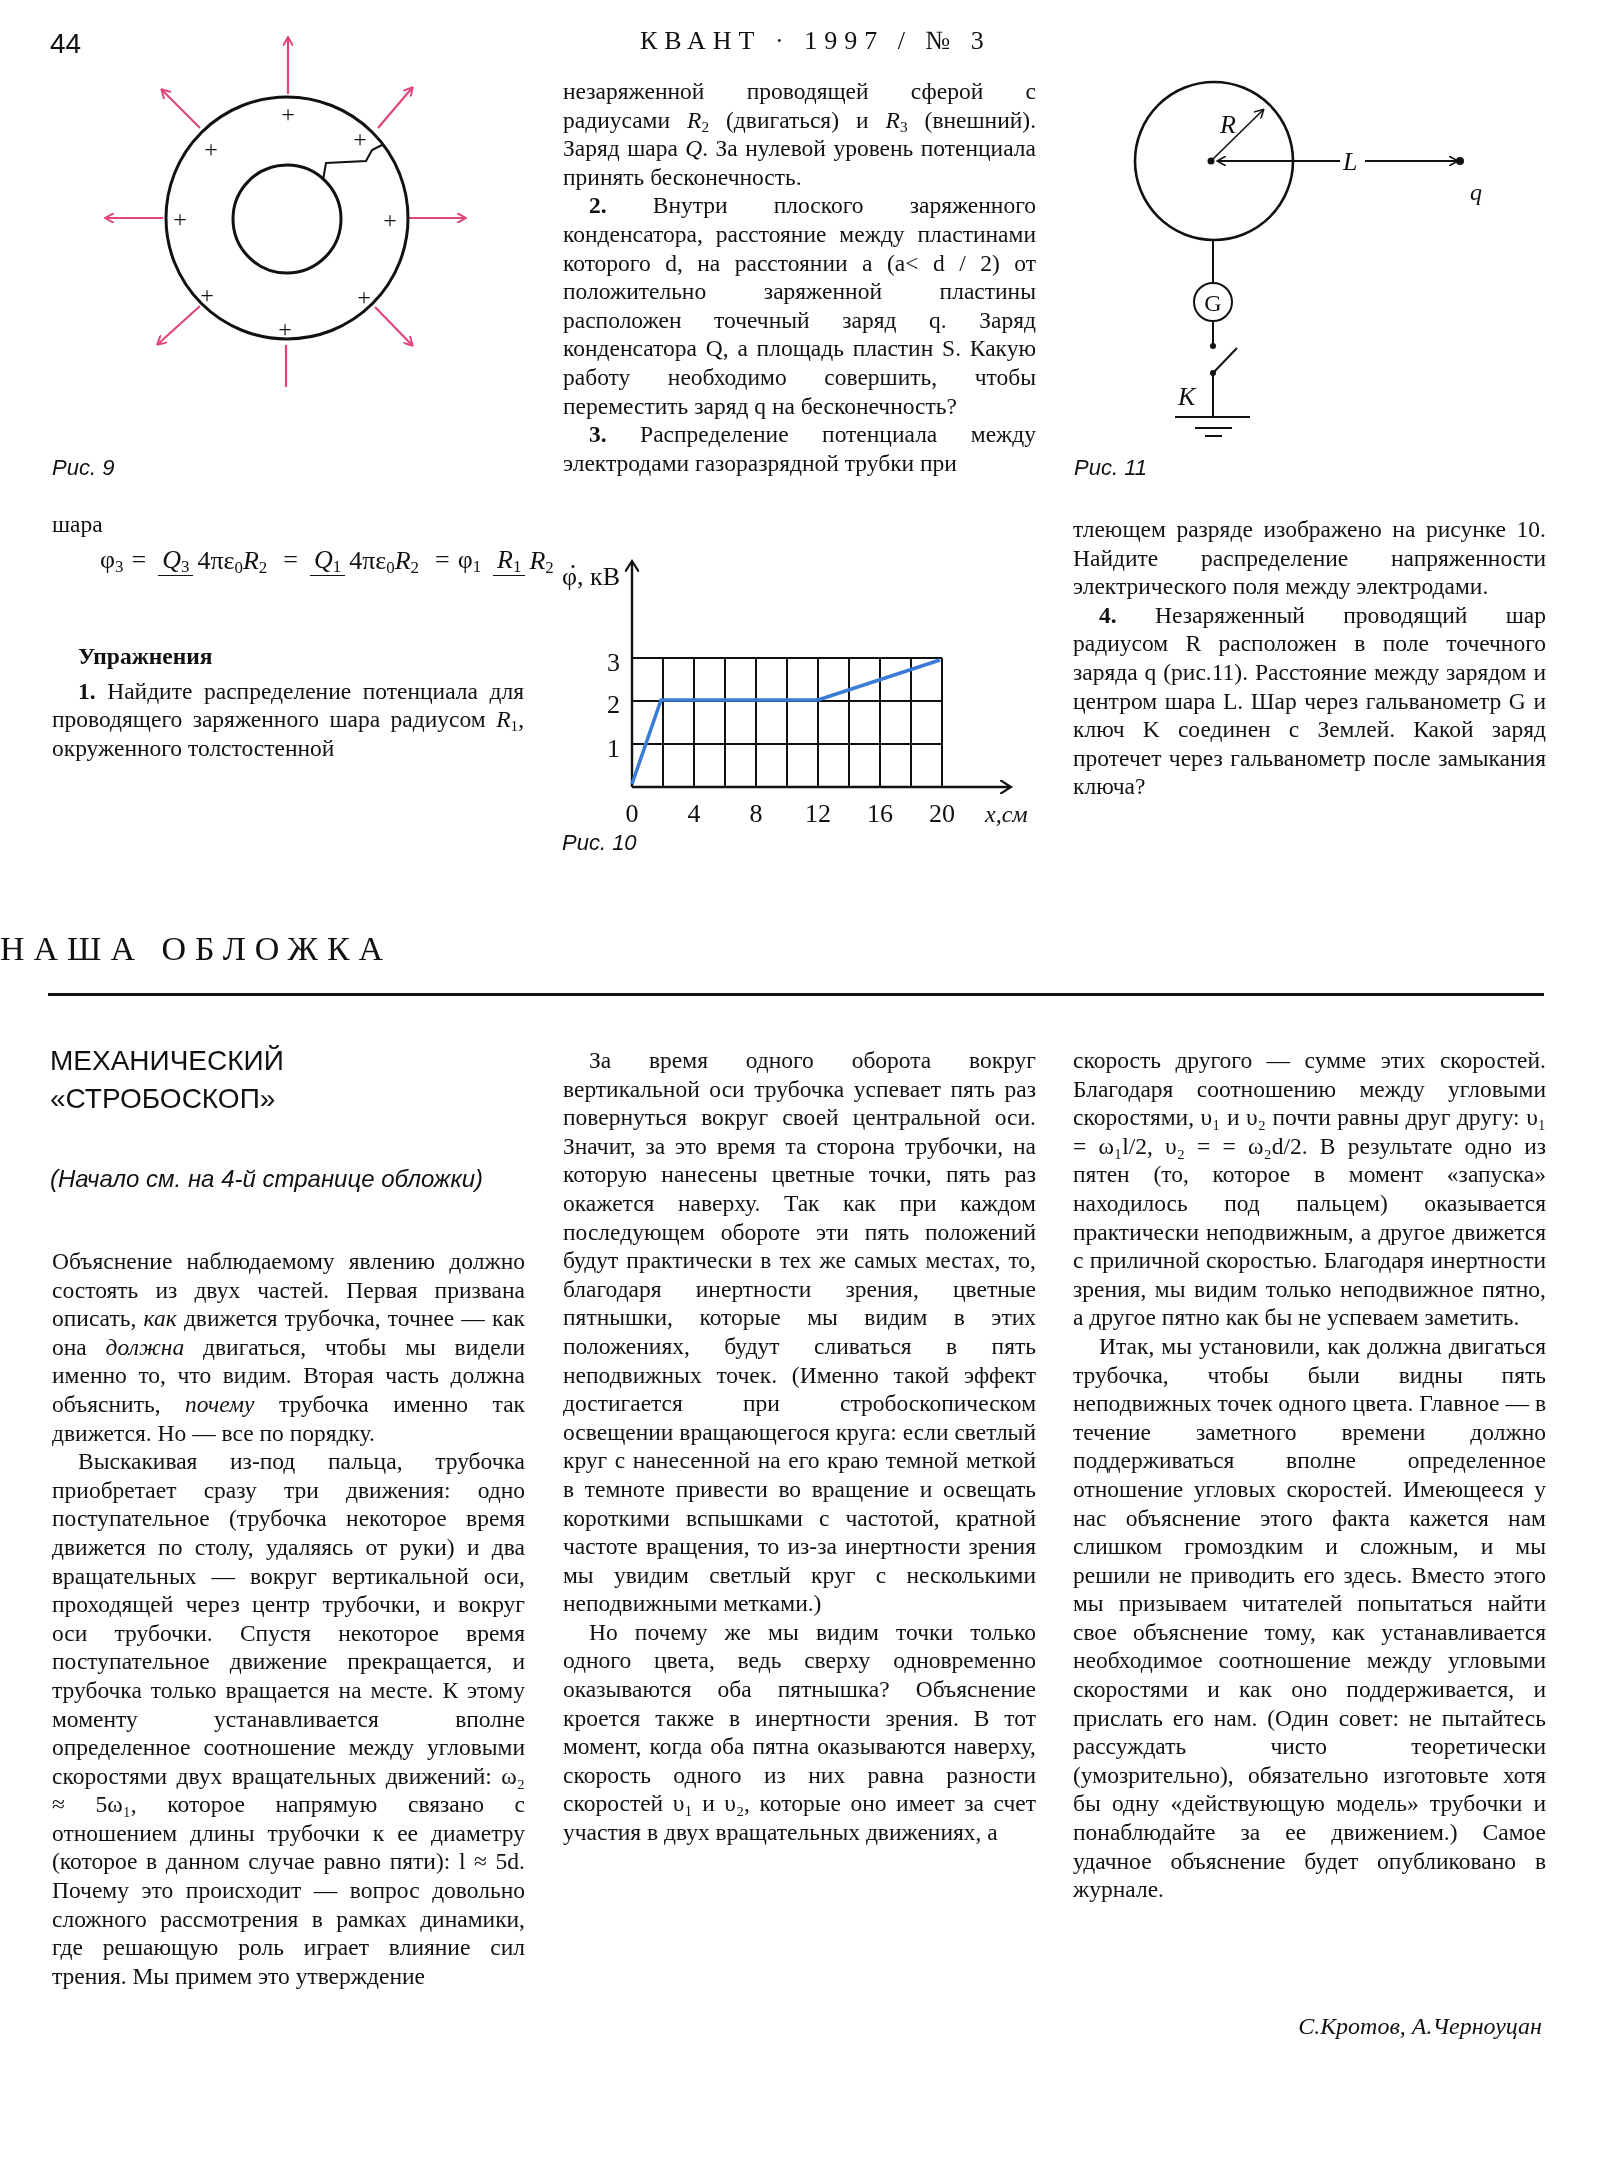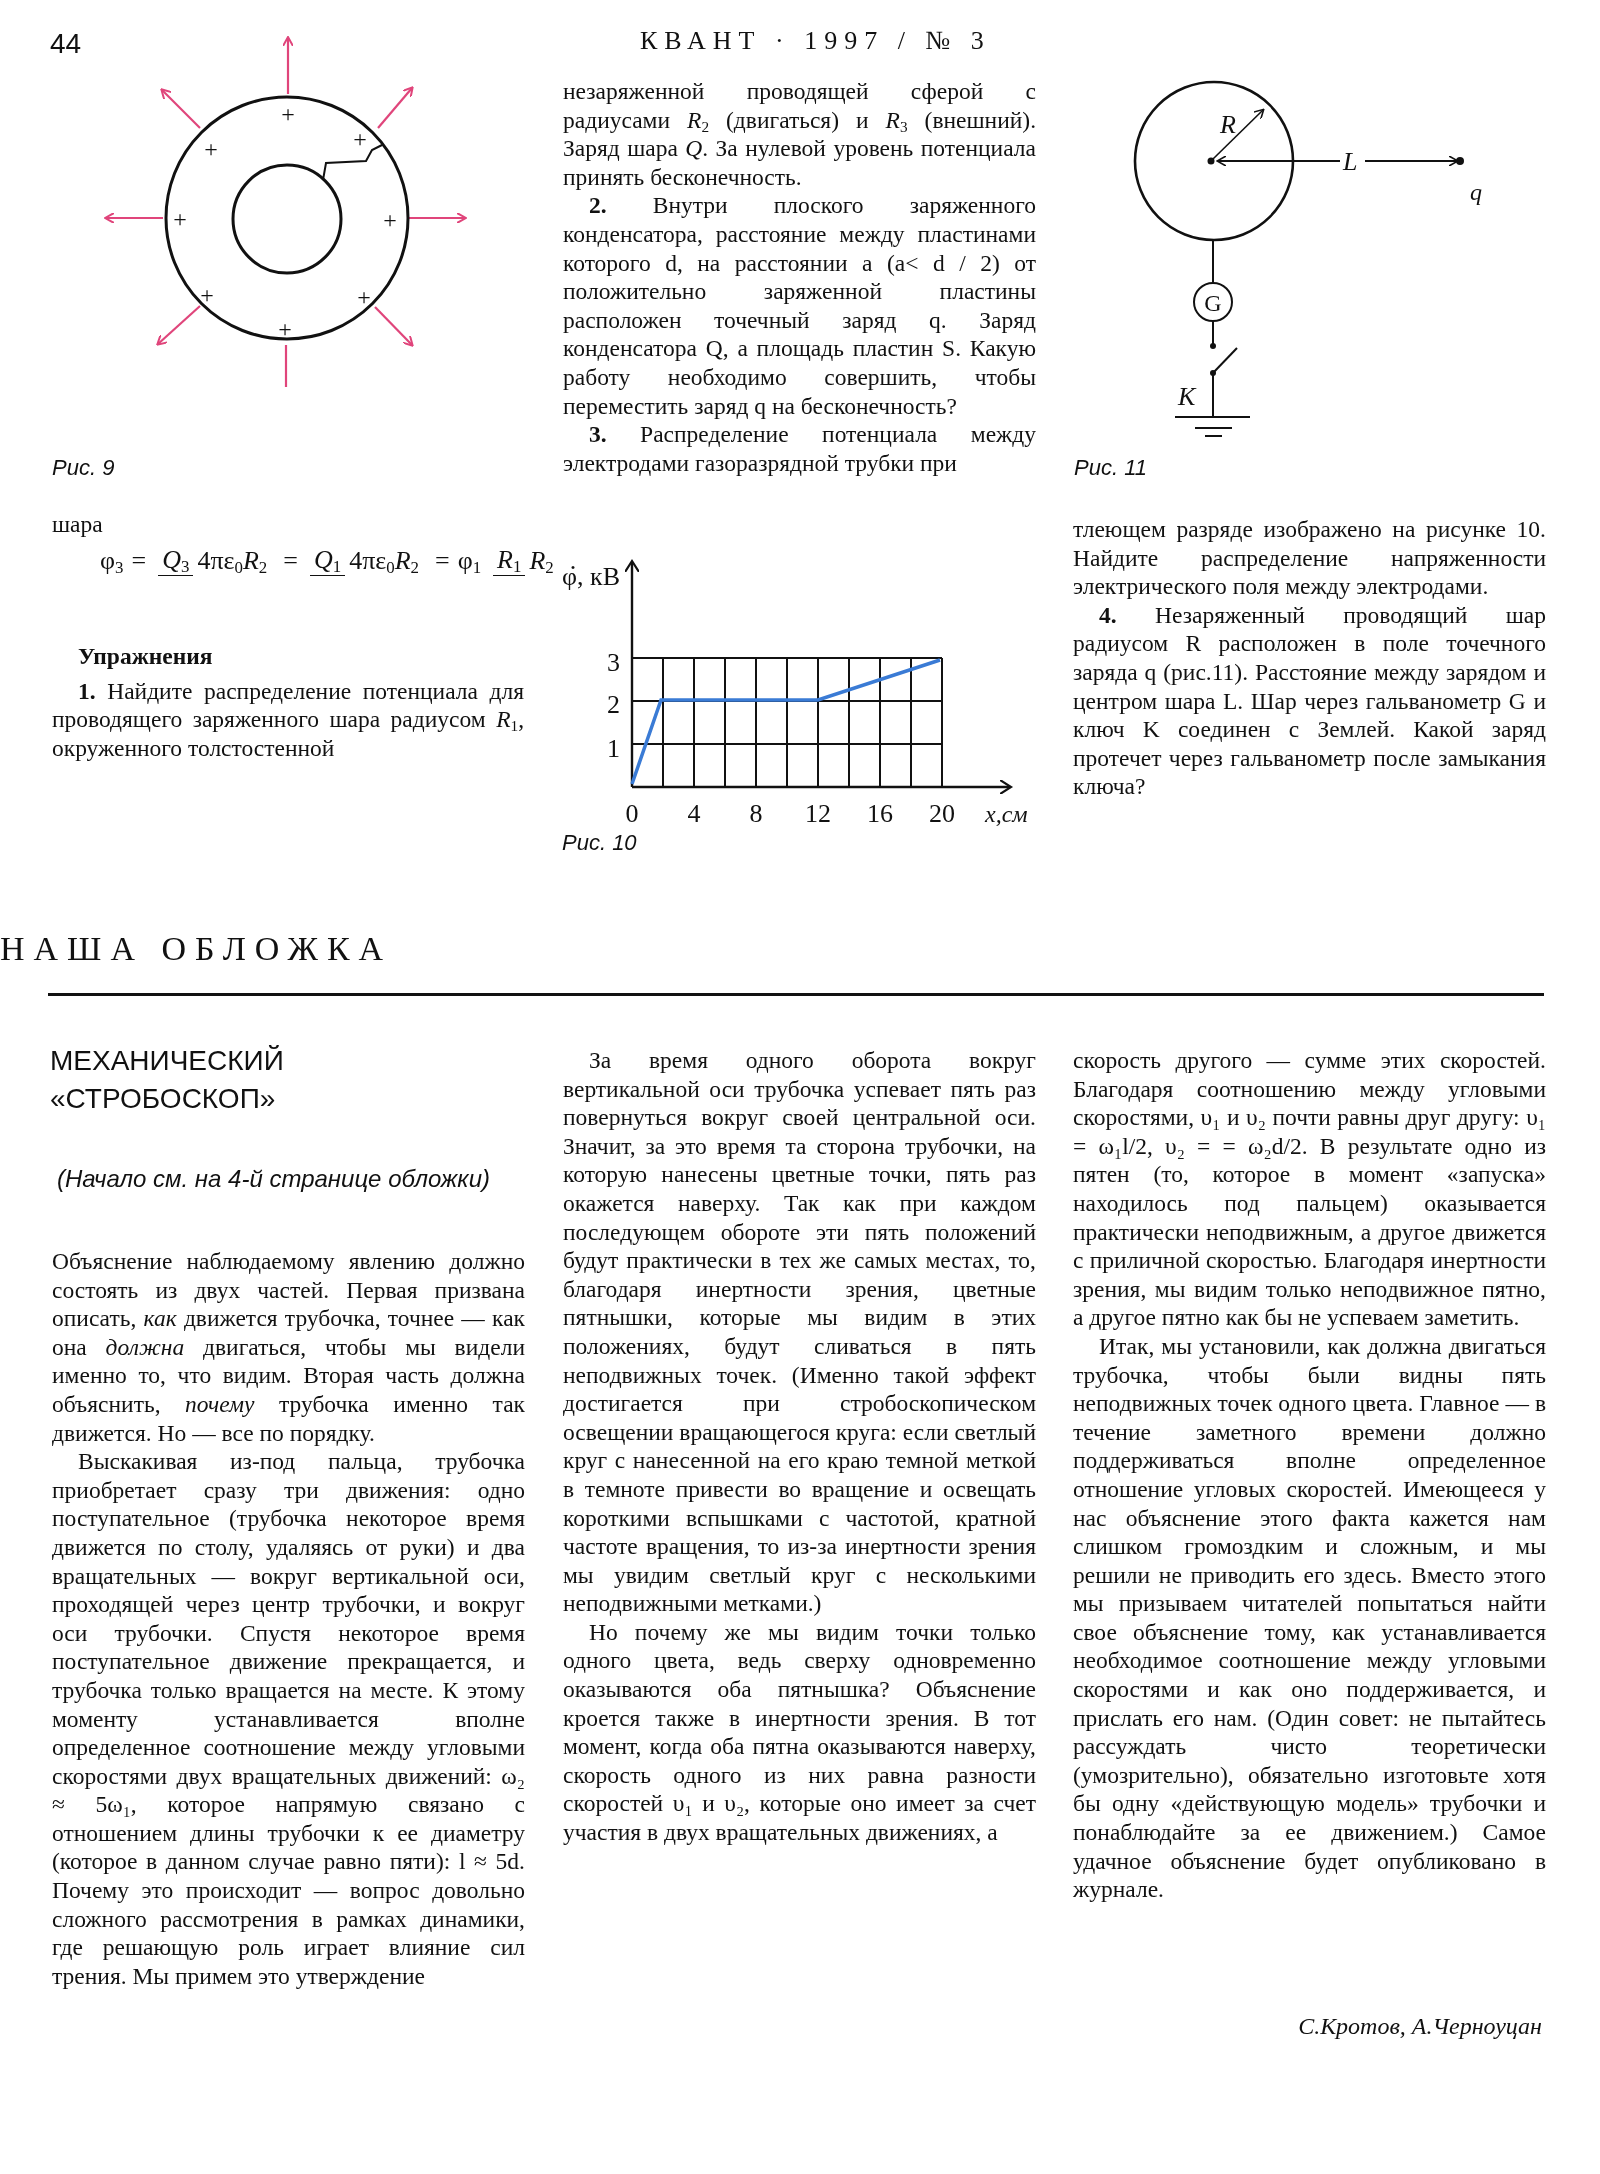--- a/index.html
+++ b/index.html
@@ -8,28 +8,28 @@
   .abs { position: absolute; }
   .page-num { left: 50px; top: 28px; font-family: "Liberation Sans", sans-serif; font-size: 28px; }
   .running-head { left: 640px; top: 26px; font-size: 26px; letter-spacing: 7px; }
   .col { position: absolute; font-size: 23.5px; line-height: 28.6px; text-align: justify; hyphens: manual; }
   .col p { margin: 0; }
   .col p.ind { text-indent: 26px; }
   .caption { font-family: "Liberation Sans", sans-serif; font-style: italic; font-size: 22px; }
   .it { font-style: italic; }
   .b { font-weight: bold; }
   sub { font-size: 0.65em; vertical-align: -0.25em; line-height: 0; }
-  .formula { position: absolute; left: 100px; top: 545px; font-size: 26px; display: flex; align-items: center; gap: 8px; }
+  .formula { position: absolute; left: 100px; top: 545px; font-size: 26px; display: flex; gap: 8px; }
   .frac { display: inline-flex; flex-direction: row; align-items: center; margin: 0 4px; }
   .frac .num { border-bottom: 1.5px solid #111; padding: 0 4px; }
   .frac .den { padding: 0 4px; }
   .section-title { left: 0; width: 1600px; top: 930px; text-align: left; font-size: 34px; letter-spacing: 9px; font-family: "Liberation Serif", serif; }
   .section-rule { left: 48px; width: 1496px; top: 993px; height: 3px; background: #111; }
   .article-title { left: 50px; top: 1042px; font-family: "Liberation Sans", sans-serif; font-size: 28px; line-height: 38px; }
-  .article-sub { left: 50px; top: 1163px; font-family: "Liberation Sans", sans-serif; font-style: italic; font-size: 24px; line-height: 31px; width: 440px; text-align: right; }
+  .article-sub { left: 50px; top: 1163px; font-family: "Liberation Sans", sans-serif; font-style: italic; font-size: 24px; line-height: 31px; width: 440px; }
   .signature { right: 58px; top: 2013px; font-style: italic; font-size: 24px; }
   svg text { font-family: "Liberation Serif", serif; }
 </style>
 </head>
 <body>
 
 <div class="abs page-num">44</div>
 <div class="abs running-head">КВАНТ · 1997 / № 3</div>
 
 <svg class="abs" style="left:90px;top:20px" width="420" height="370" viewBox="90 20 420 370">

